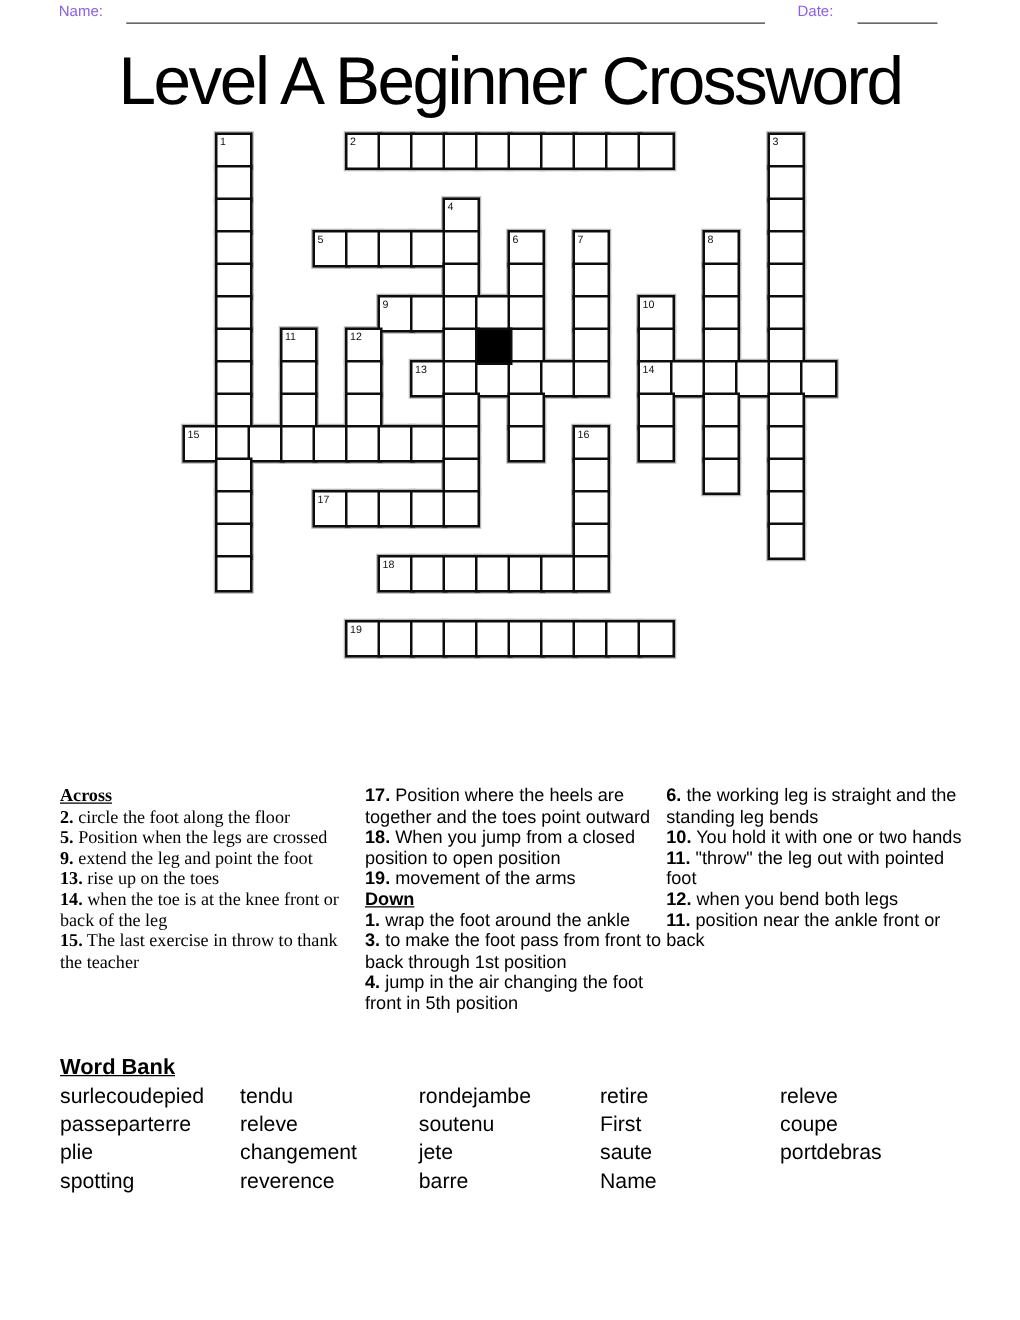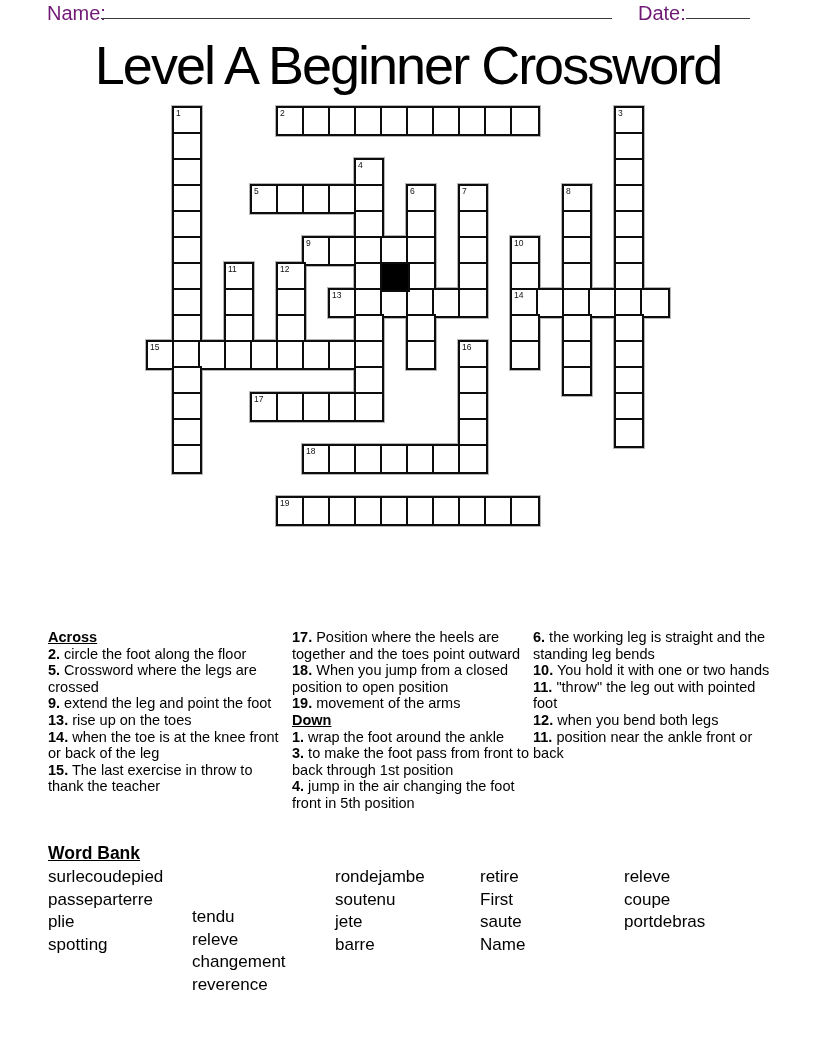--- a/index.html
+++ b/index.html
@@ -1,19 +1,19 @@
 <!DOCTYPE html>
 <html><head>
 <meta charset="utf-8">
 <style>
   html,body{margin:0;padding:0;background:#fff;}
   #page{position:relative;width:816px;height:1056px;background:#fff;overflow:hidden;
         font-family:"Liberation Sans",sans-serif;color:#000;}
   
-  .hdr-label{position:absolute;font-size:20px;color:#701a75;white-space:nowrap;}
+  .hdr-label{position:absolute;font-size:12px;color:#8b5cf6;white-space:nowrap;}
   .hdr-line{position:absolute;height:0;border-bottom:1.5px solid #3a3a3a;}
   
   #title{position:absolute;left:0;top:34px;width:816px;text-align:center;
          font-size:54px;letter-spacing:-2px;font-weight:400;color:#000;white-space:nowrap;}
   
   #grid{position:absolute;left:0;top:0;width:816px;height:556px;}
   .halo{position:absolute;background:#b5b5b5;}
   .cell{position:absolute;background:#fff;box-shadow:0 0 0 2px #0d0d0d;}
   .cell.block{background:#000;}
   .cnum-label{position:absolute;font-size:8.5px;line-height:9px;color:#111;
@@ -303,24 +303,24 @@
       <span class="cnum-label" style="left: 332px; top: 291px;">13</span>
       <span class="cnum-label" style="left: 514px; top: 291px;">14</span>
       <span class="cnum-label" style="left: 150px; top: 343px;">15</span>
       <span class="cnum-label" style="left: 462px; top: 343px;">16</span>
       <span class="cnum-label" style="left: 254px; top: 395px;">17</span>
       <span class="cnum-label" style="left: 306px; top: 447px;">18</span>
       <span class="cnum-label" style="left: 280px; top: 499px;">19</span>
     </div>
 
   <div id="clues">
-      <div class="clue-col" style="left: 48px; width: 240px;">
+      <div class="clue-col" style="left: 48px; width: 240px; font-family: Liberation Serif, serif;">
         <div class="clue-h">Across</div>
         <div class="clue"><span class="cnum">2.</span><span> circle the foot along the floor</span></div>
-        <div class="clue"><span class="cnum">5.</span><span> Crossword where the legs are crossed</span></div>
+        <div class="clue"><span class="cnum">5.</span><span> Position when the legs are crossed</span></div>
         <div class="clue"><span class="cnum">9.</span><span> extend the leg and point the foot</span></div>
         <div class="clue"><span class="cnum">13.</span><span> rise up on the toes</span></div>
         <div class="clue"><span class="cnum">14.</span><span> when the toe is at the knee front or back of the leg</span></div>
         <div class="clue"><span class="cnum">15.</span><span> The last exercise in throw to thank the teacher</span></div>
       </div>
       <div class="clue-col" style="left: 292px; width: 238px;">
         <div class="clue"><span class="cnum">17.</span><span> Position where the heels are together and the toes point outward</span></div>
         <div class="clue"><span class="cnum">18.</span><span> When you jump from a closed position to open position</span></div>
         <div class="clue"><span class="cnum">19.</span><span> movement of the arms</span></div>
         <div class="clue-h">Down</div>
@@ -338,21 +338,21 @@
     </div>
 
   <div id="wb-heading">Word Bank</div>
   <div id="wordbank">
       <div class="wb-col" style="left: 48px;">
         <div>surlecoudepied</div>
         <div>passeparterre</div>
         <div>plie</div>
         <div>spotting</div>
       </div>
-      <div class="wb-col" style="left: 192px; margin-top: 40px;">
+      <div class="wb-col" style="left: 192px;">
         <div>tendu</div>
         <div>releve</div>
         <div>changement</div>
         <div>reverence</div>
       </div>
       <div class="wb-col" style="left: 335px;">
         <div>rondejambe</div>
         <div>soutenu</div>
         <div>jete</div>
         <div>barre</div>

